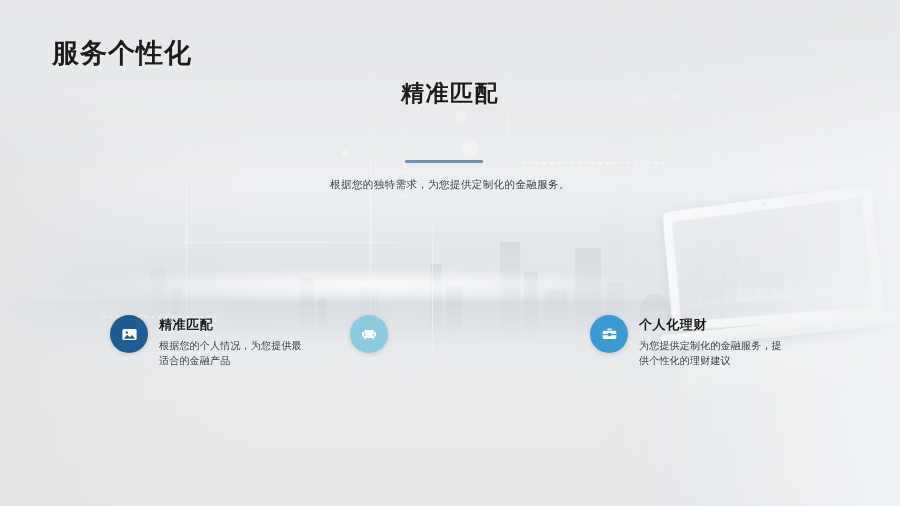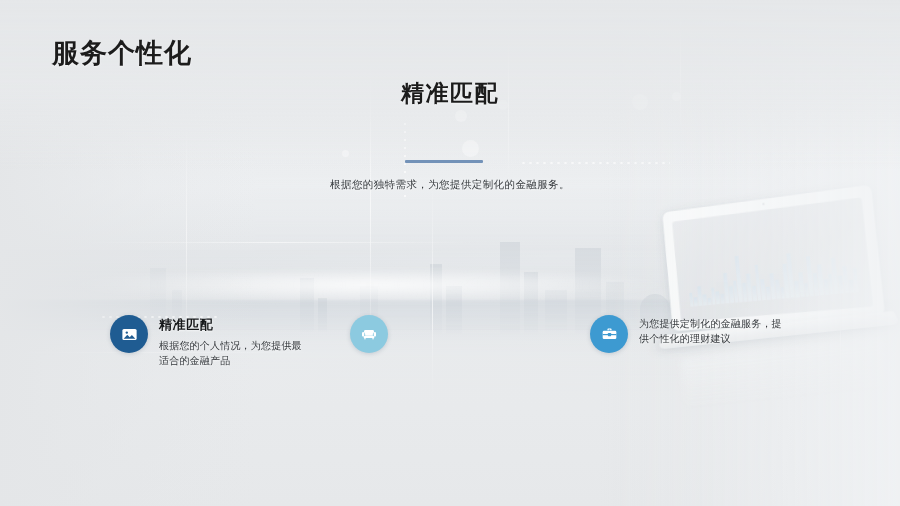--- a/index.html
+++ b/index.html
@@ -297,19 +297,20 @@
       <div class="feature f3">
         <div class="ficon" style="background:#3d9ad1;">
           <svg width="19" height="19" viewBox="0 0 24 24" fill="none">
             <path d="M9.4 6.6V5.4c0-.5.4-.9.9-.9h3.4c.5 0 .9.4.9.9v1.2h-1.7v-.8h-1.8v.8z" fill="#fff"></path>
             <rect x="3.4" y="7.4" width="17.2" height="10.4" rx="1.6" fill="#fff"></rect>
             <rect x="3.4" y="11.4" width="17.2" height="1.5" fill="#3d9ad1"></rect>
             <rect x="10" y="10.2" width="4" height="3.9" rx=".6" fill="#3d9ad1"></rect>
           </svg>
         </div>
         <div class="ftext">
+          <div class="fhead">个人化理财</div>
           <div class="fdesc">为您提供定制化的金融服务，提供个性化的理财建议</div>
         </div>
       </div>
 
     </div>
   </div>
 </div>
 
 </body></html>

